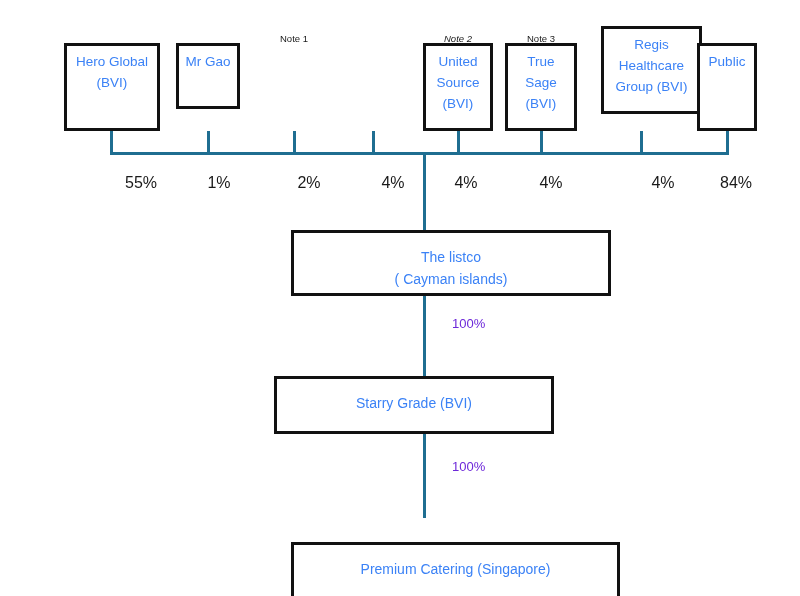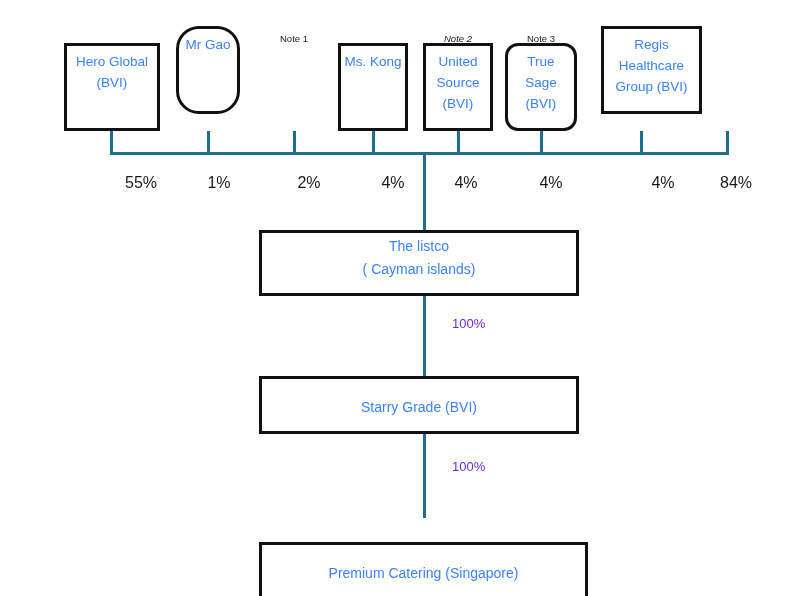--- a/index.html
+++ b/index.html
@@ -37,22 +37,23 @@
     padding: 13px 2px;
     font-size: 13.5px;
     line-height: 1.55;
     color: #3b82f6;
     white-space: pre-line;
   }
   .node.top .node-label {
     padding-top: 6px;
   }
   .node.wide {
-    align-items: flex-end;
+    align-items: flex-start;
     border-width: 3px;
+    margin-left: 32px;
   }
   .node.wide .node-label {
     font-size: 14px;
     line-height: 1.6;
   }
 
   
   .note-caption {
     position: absolute;
     font-size: 9.5px;
@@ -95,46 +96,46 @@
   <div class="note-caption" style="left:258px; top:34px; width:72px;">Note 1</div>
   <div class="note-caption" style="left:423px; top:34px; width:70px;font-style:italic;">Note 2</div>
   <div class="note-caption" style="left:505px; top:34px; width:72px;">Note 3</div>
   <div class="note-caption" style="left:601px; top:34px; width:79px;">Note 4</div>
 
   <div class="node top" style="left:64px; top:43px; width:96px; height:88px;">
     <span class="node-label">Hero Global
 (BVI)</span>
   </div>
 
-  <div class="node top" style="left:176px; top:26px; width:64px; height:88px;border-radius:23px;">
+  <div class="node top" style="left:176px; top:43px; width:64px; height:66px;">
     <span class="node-label">Mr Gao</span>
   </div>
 
 
-  <div class="node top" style="left:338px; top:43px; width:70px; height:88px;">
-    <span class="node-label">Ms. Kong</span>
-  </div>
 
   <div class="node top" style="left:423px; top:43px; width:70px; height:88px;">
     <span class="node-label">United
 Source
 (BVI)</span>
   </div>
 
-  <div class="node top" style="left:505px; top:43px; width:72px; height:88px;border-radius:13px;">
+  <div class="node top" style="left:505px; top:43px; width:72px; height:88px;">
     <span class="node-label">True Sage
 (BVI)</span>
   </div>
 
   <div class="node top" style="left:601px; top:26px; width:101px; height:88px;justify-content:flex-end;">
     <span class="node-label">Regis
 Healthcare
 Group (BVI)</span>
   </div>
 
+  <div class="node top" style="left:697px; top:43px; width:60px; height:88px;">
+    <span class="node-label">Public</span>
+  </div>
 
   <div class="conn v" style="left:110px; top:131px; height:24px;"></div>
   <div class="conn v" style="left:207px; top:131px; height:24px;"></div>
   <div class="conn v" style="left:293px; top:131px; height:24px;"></div>
   <div class="conn v" style="left:372px; top:131px; height:24px;"></div>
   <div class="conn v" style="left:457px; top:131px; height:24px;"></div>
   <div class="conn v" style="left:540px; top:131px; height:24px;"></div>
   <div class="conn v" style="left:640px; top:131px; height:24px;"></div>
   <div class="conn v" style="left:726px; top:131px; height:24px;"></div>
 
@@ -152,21 +153,21 @@
   <div class="conn v" style="left:423px; top:152px; height:78px;"></div>
 
   <div class="node wide" style="left:259px; top:230px; width:320px; height:66px;">
     <span class="node-label">The listco
 ( Cayman islands)</span>
   </div>
 
   <div class="conn v" style="left:423px; top:296px; height:80px;"></div>
   <div class="pct-ownership" style="left:452px; top:317px;">100%</div>
 
-  <div class="node wide" style="left:259px; top:376px; width:320px; height:58px;">
+  <div class="node wide" style="left:242px; top:376px; width:280px; height:58px;">
     <span class="node-label">Starry Grade (BVI)</span>
   </div>
 
   <div class="conn v" style="left:423px; top:434px; height:84px;"></div>
   <div class="pct-ownership" style="left:452px; top:460px;">100%</div>
 
   <div class="node wide" style="left:259px; top:542px; width:329px; height:58px;">
     <span class="node-label">Premium Catering (Singapore)</span>
   </div>
 

